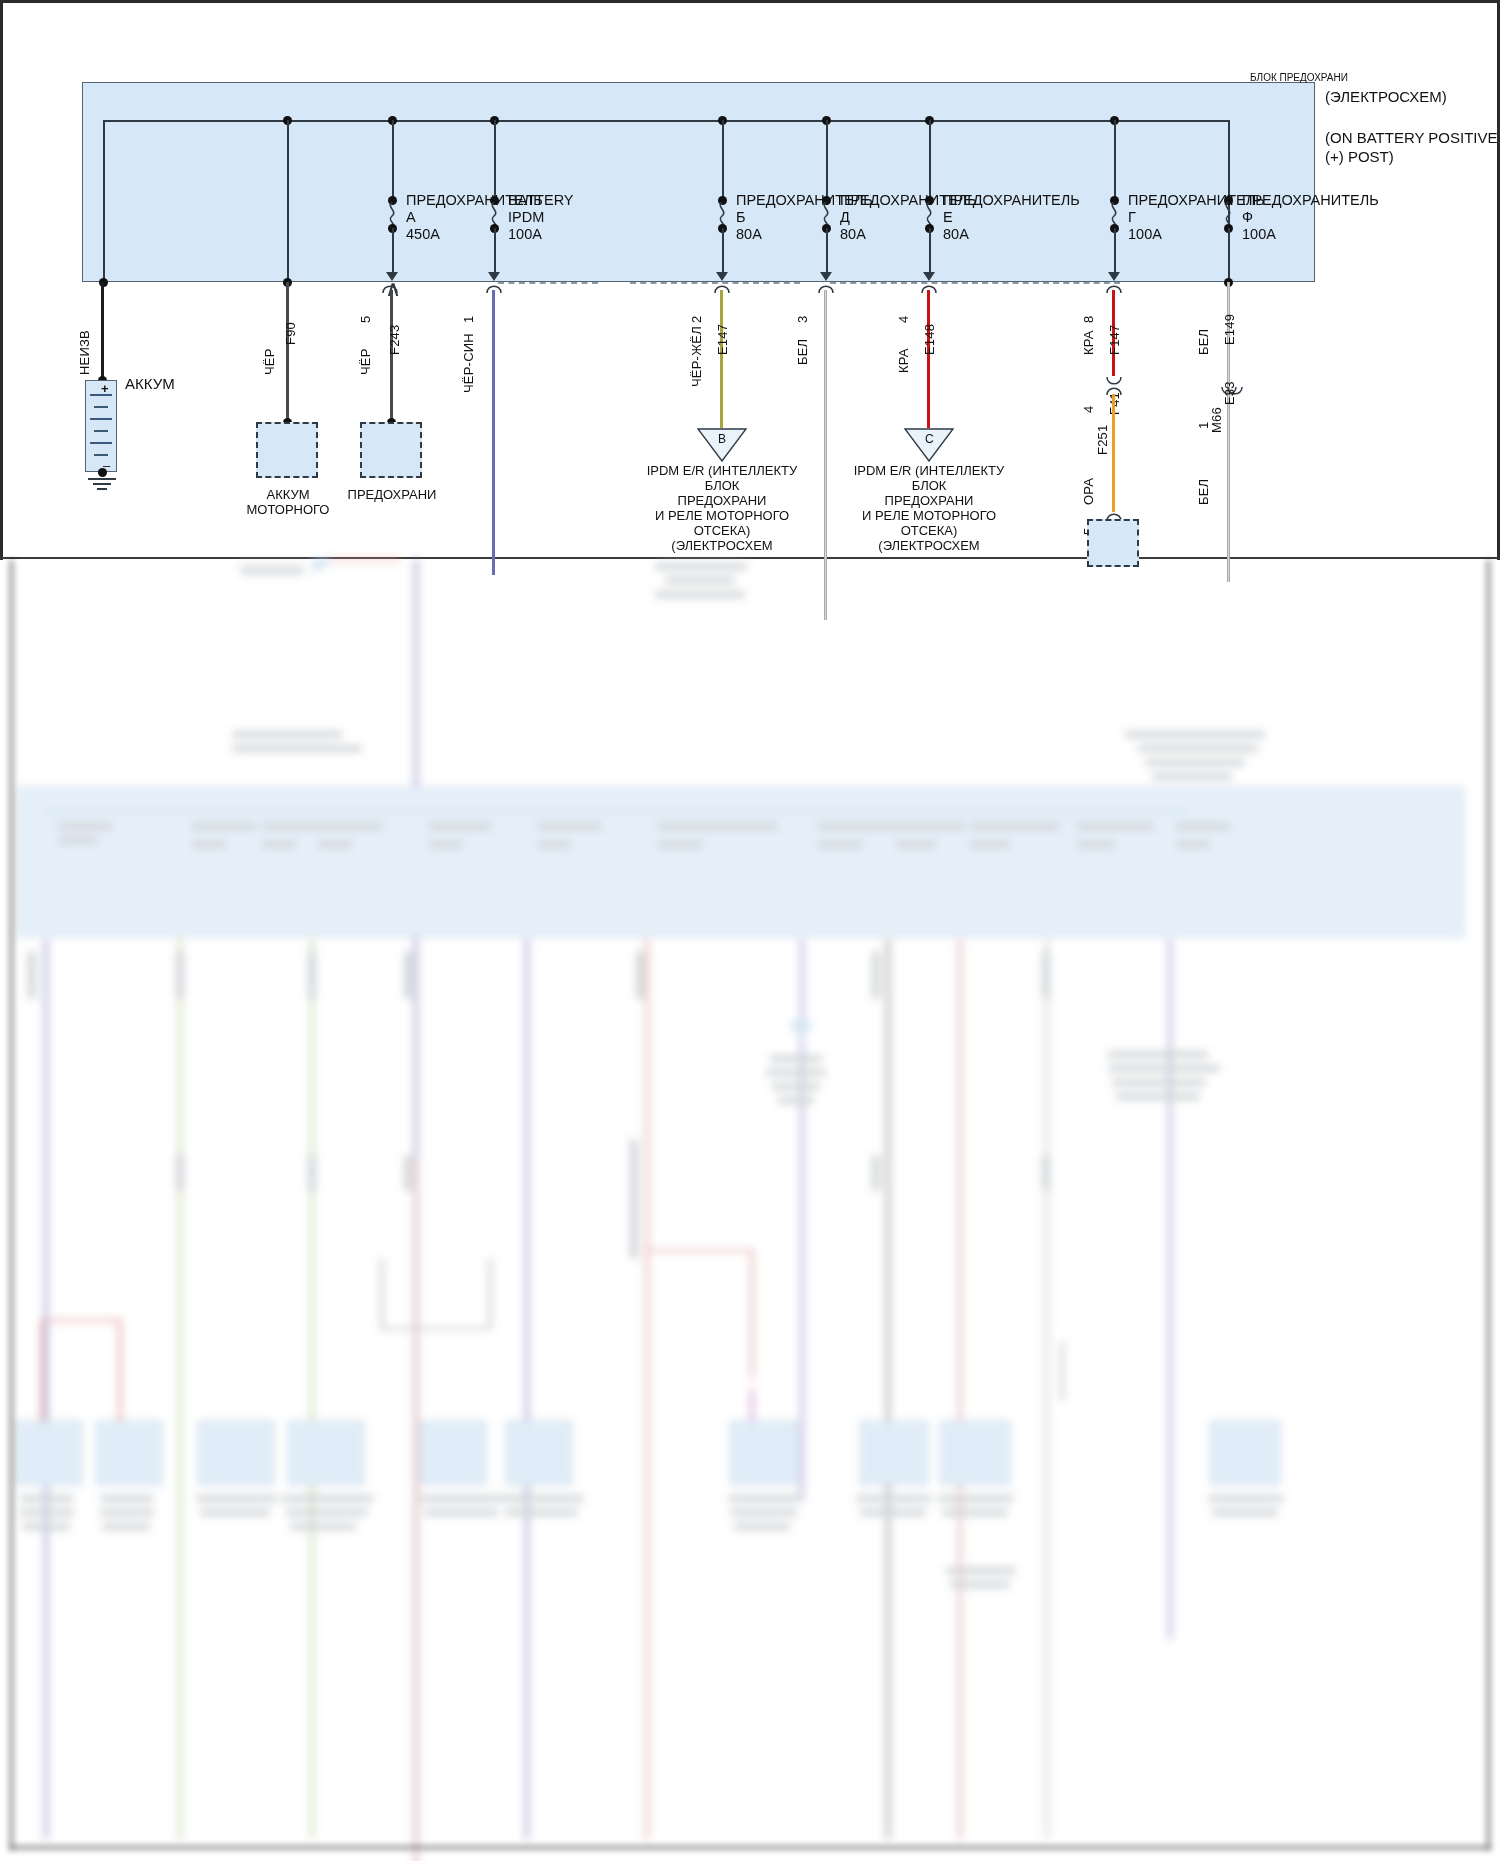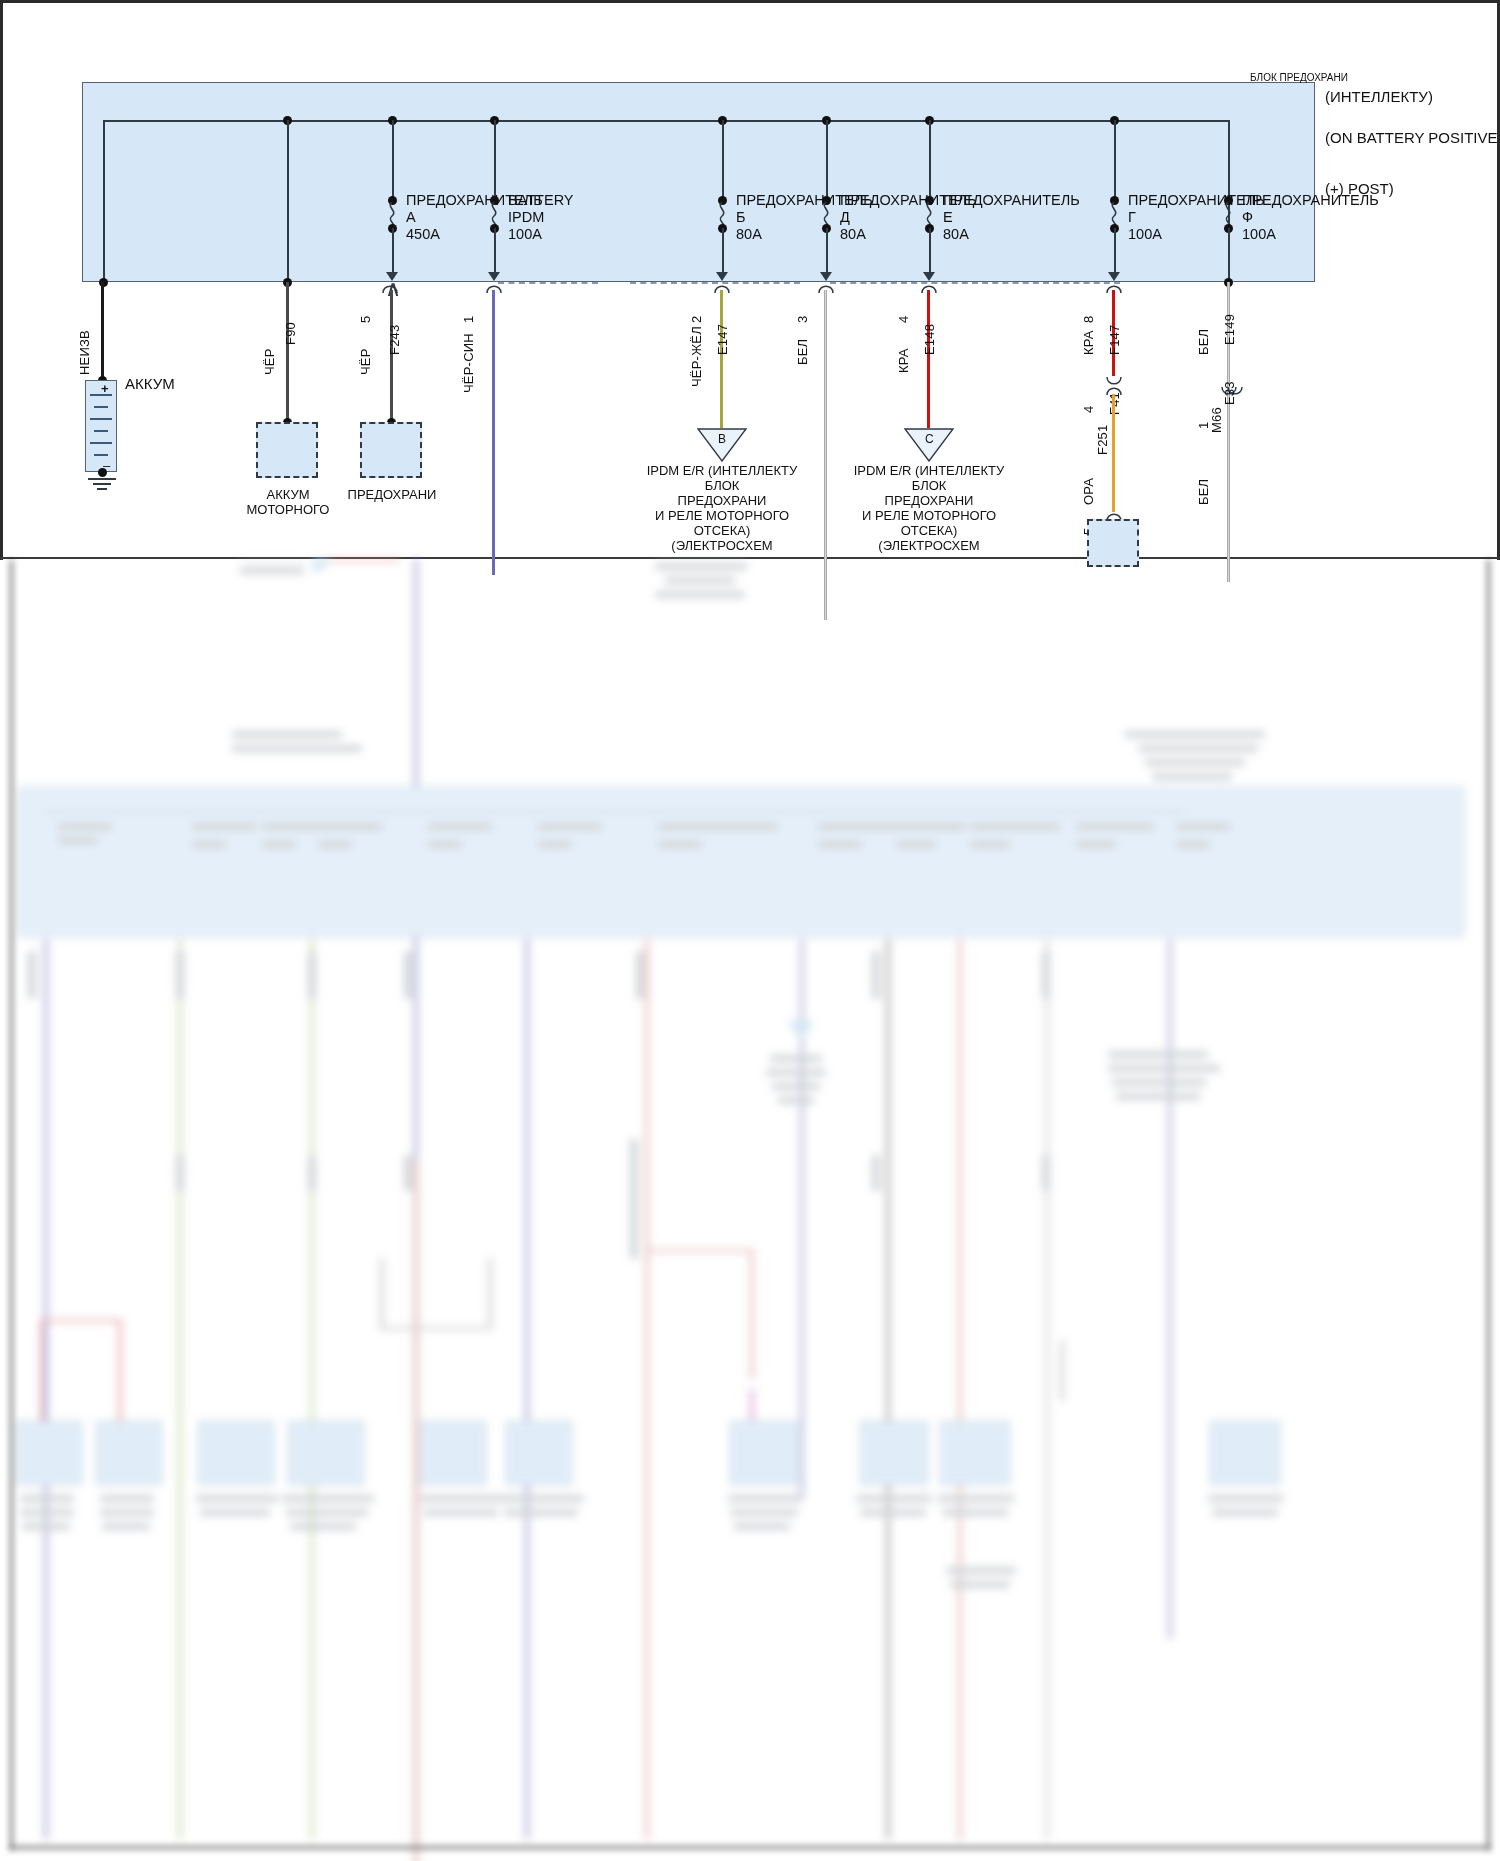--- a/index.html
+++ b/index.html
@@ -214,23 +214,23 @@
 
   <div class="hline" style="left:103px;top:120px;width:1126px;"></div>
   <div class="vline" style="left:103px;top:120px;height:162px;"></div>
   <div class="vline" style="left:1228px;top:120px;height:162px;"></div>
 
   <div class="dashline" style="left:498px;top:282px;width:100px;"></div>
   <div class="dashline" style="left:630px;top:282px;width:170px;"></div>
   <div class="dashline" style="left:830px;top:282px;width:290px;"></div>
 
   <div class="htext" style="left:1250px;top:70px;font-size:10px;">БЛОК ПРЕДОХРАНИ</div>
-  <div class="htext" style="left:1325px;top:89px;font-size:15px;">(ИНТЕЛЛЕКТУ)</div>
+  <div class="htext" style="left:1325px;top:89px;font-size:15px;">(ЭЛЕКТРОСХЕМ)</div>
   <div class="htext" style="left:1325px;top:130px;font-size:15px;">(ON BATTERY POSITIVE</div>
-  <div class="htext" style="left:1325px;top:149px;font-size:15px;margin-top:32px;">(+) POST)</div>
+  <div class="htext" style="left:1325px;top:149px;font-size:15px;">(+) POST)</div>
 
   <div class="node" style="left:283px;top:116px;"></div>
   <div class="node" style="left:388px;top:116px;"></div>
   <div class="node" style="left:490px;top:116px;"></div>
   <div class="node" style="left:718px;top:116px;"></div>
   <div class="node" style="left:822px;top:116px;"></div>
   <div class="node" style="left:925px;top:116px;"></div>
   <div class="node" style="left:1110px;top:116px;"></div>
 
   <div class="node" style="left:99px;top:278px;"></div>

